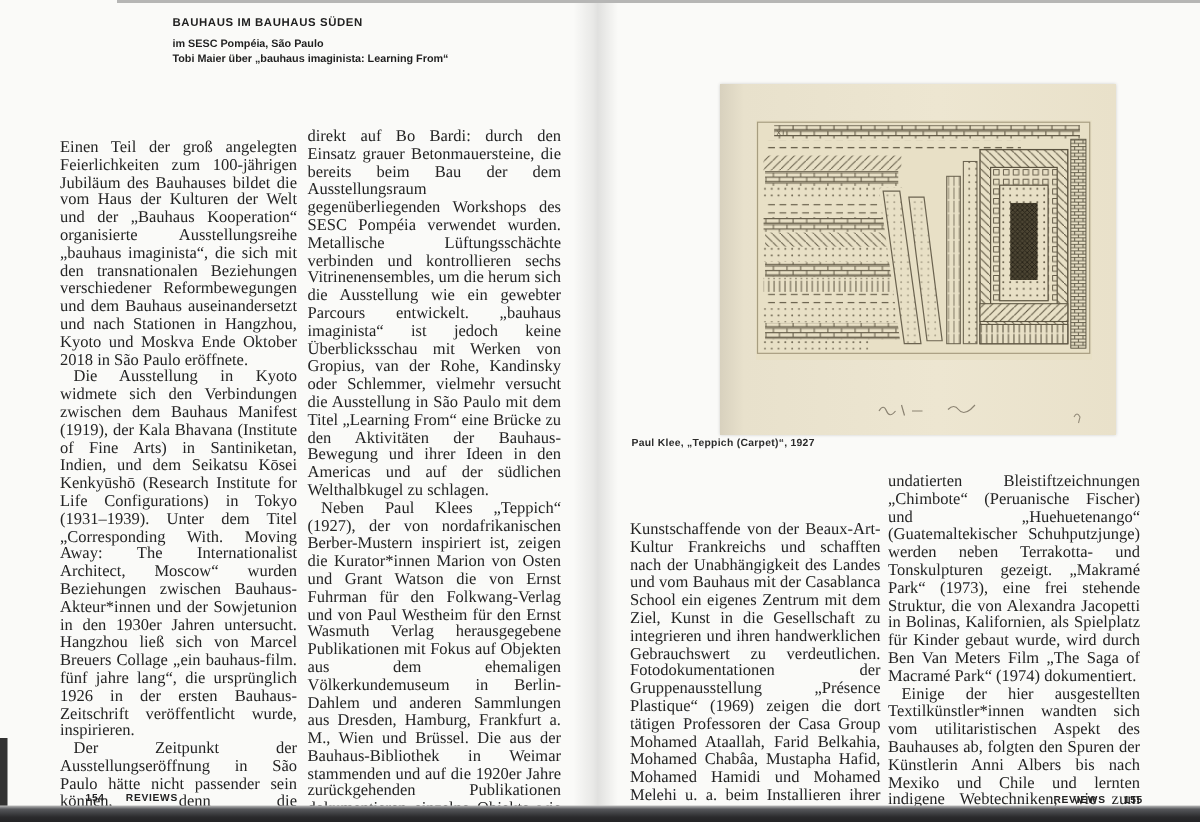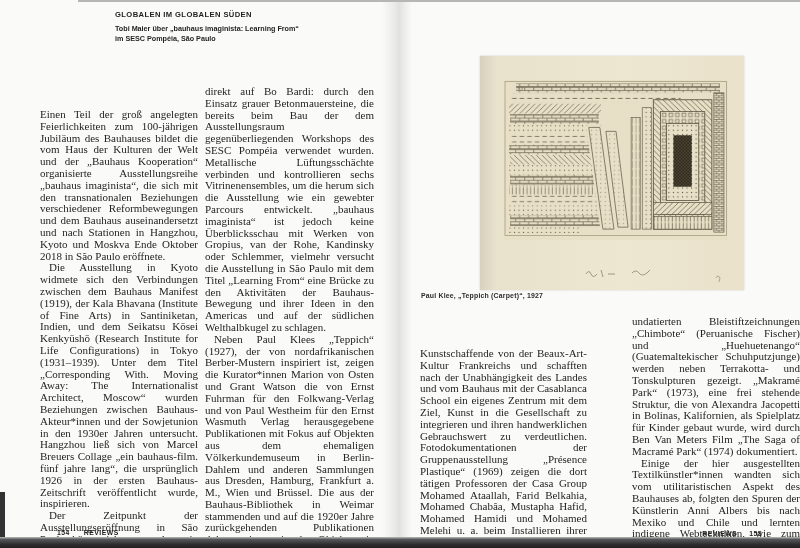--- a/index.html
+++ b/index.html
@@ -13,24 +13,24 @@
   .gutter{position:absolute;left:382px;top:2px;width:30px;height:536px;
       background:linear-gradient(90deg,rgba(0,0,0,0) 0,rgba(0,0,0,.07) 45%,rgba(0,0,0,.10) 55%,rgba(0,0,0,0) 100%);}
   
   .header{position:absolute;left:115px;top:10px;width:270px;font-family:"Liberation Sans",sans-serif;}
   .kicker{font-size:7.6px;font-weight:bold;letter-spacing:.4px;margin-bottom:5px;}
   .sub{font-size:7.2px;font-weight:bold;line-height:10px;}
   
   .col{position:absolute;font-size:11px;line-height:11.8px;text-align:justify;color:#242424;}
   .col p{margin:0;}
   .col p.ind{text-indent:9px;}
-  .col-l1{left:40px;top:109px;width:158px;height:440px;}
+  .col-l1{left:40px;top:93px;width:158px;height:440px;}
   .col-l2{left:205px;top:86px;width:169px;height:450px;}
   .col-r1{left:420px;top:316px;width:167px;height:190px;margin-top:32px;}
-  .col-r2{left:592px;top:316px;width:168px;height:190px;margin-left:40px;}
+  .col-r2{left:592px;top:316px;width:168px;height:190px;}
   
   .footer{position:absolute;font-family:"Liberation Sans",sans-serif;font-size:6.8px;font-weight:bold;
           letter-spacing:.5px;color:#222;display:flex;gap:14px;}
   .footer-left{left:57px;top:529px;}
   .footer-right{left:640px;top:530px;width:122px;justify-content:flex-end;gap:12px;}
   
   .plate{position:absolute;left:480px;top:56px;width:264px;height:234px;margin:0;
       background:linear-gradient(90deg,#d8d1be 0,#e8e1cc 16px,#ede6d1 55%,#e9e1ca 100%);
       box-shadow:0 0 2px rgba(0,0,0,.18);}
   .drawing{position:absolute;left:24px;top:24px;width:224px;height:160px;}
@@ -41,23 +41,23 @@
 </head>
 <body>
 
 <div class="viewport">
 
   <div class="scan-top-edge"></div>
   <div class="gutter"></div>
 
   <div>
     <div class="header">
-      <div class="kicker">GLOBALEN IM GLOBALEN SÜDEN</div>
+      <div class="kicker">BAUHAUS IM BAUHAUS SÜDEN</div>
+      <div class="sub">im SESC Pompéia, São Paulo</div>
       <div class="sub">Tobi Maier über „bauhaus imaginista: Learning From“</div>
-      <div class="sub">im SESC Pompéia, São Paulo</div>
     </div>
 
     <div class="col col-l1">
       <p>Einen Teil der groß angelegten Feierlichkeiten zum 100-jährigen Jubiläum des Bauhauses bildet die vom Haus der Kulturen der Welt und der „Bauhaus Kooperation“ organisierte Ausstellungsreihe „bauhaus imaginista“, die sich mit den transnationalen Beziehungen verschiedener Reformbewegungen und dem Bauhaus auseinandersetzt und nach Stationen in Hangzhou, Kyoto und Moskva Ende Oktober 2018 in São Paulo eröffnete.</p>
       <p class="ind">Die Ausstellung in Kyoto widmete sich den Verbindungen zwischen dem Bauhaus Manifest (1919), der Kala Bhavana (Institute of Fine Arts) in Santiniketan, Indien, und dem Seikatsu Kōsei Kenkyūshō (Research Institute for Life Configurations) in Tokyo (1931–1939). Unter dem Titel „Corresponding With. Moving Away: The Internationalist Architect, Moscow“ wurden Beziehungen zwischen Bauhaus-Akteur*innen und der Sowjetunion in den 1930er Jahren untersucht. Hangzhou ließ sich von Marcel Breuers Collage „ein bauhaus-film. fünf jahre lang“, die ursprünglich 1926 in der ersten Bauhaus-Zeitschrift veröffentlicht wurde, inspirieren.</p>
       <p class="ind">Der Zeitpunkt der Ausstellungseröffnung in São Paulo hätte nicht passender sein können, denn die programmatischen Werte des Bauhauses sind gerade in Brasilien nach der Wahl des neofaschistischen Jair Bolsonaro zum Präsidenten in größter Gefahr, ausradiert zu werden. Als Ausstellungsort wurde symbolträchtig das 1986 eröffnete SESC Pompéia gewählt, gestaltet von Lina Bo Bardi, der in Italien geborenen und am Ende des Zweiten Weltkriegs 1946 nach Brasilien umgesiedelten und mittlerweile zur Ikone der modernistischen Architektur stilisierten Architektin. Das Ausstellungsdesign der Berliner Kooperative für Darstellungspolitik bezieht sich</p>
     </div>
 
     <div class="col col-l2">
       <p>direkt auf Bo Bardi: durch den Einsatz grauer Betonmauersteine, die bereits beim Bau der dem Ausstellungsraum gegenüberliegenden Workshops des SESC Pompéia verwendet wurden. Metallische Lüftungsschächte verbinden und kontrollieren sechs Vitrinenensembles, um die herum sich die Ausstellung wie ein gewebter Parcours entwickelt. „bauhaus imaginista“ ist jedoch keine Überblicksschau mit Werken von Gropius, van der Rohe, Kandinsky oder Schlemmer, vielmehr versucht die Ausstellung in São Paulo mit dem Titel „Learning From“ eine Brücke zu den Aktivitäten der Bauhaus-Bewegung und ihrer Ideen in den Americas und auf der südlichen Welthalbkugel zu schlagen.</p>

